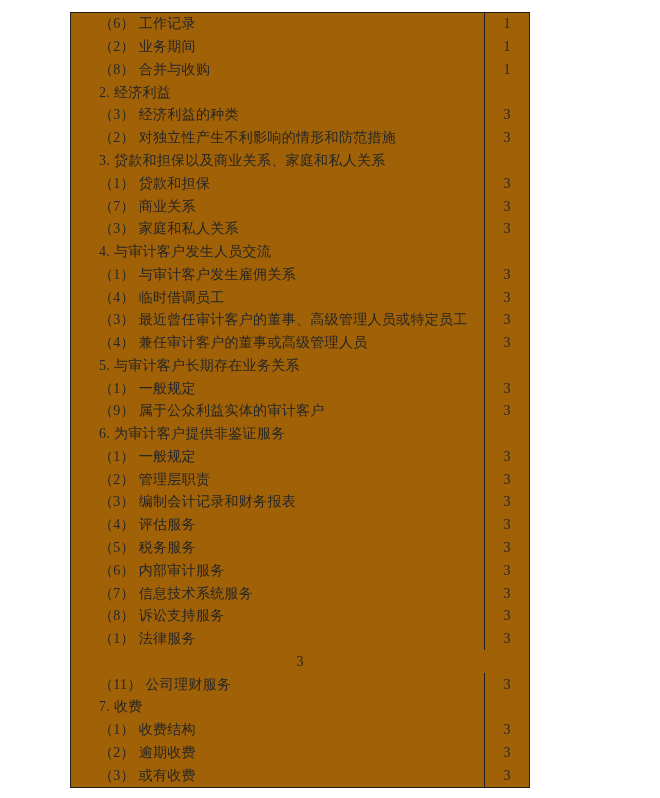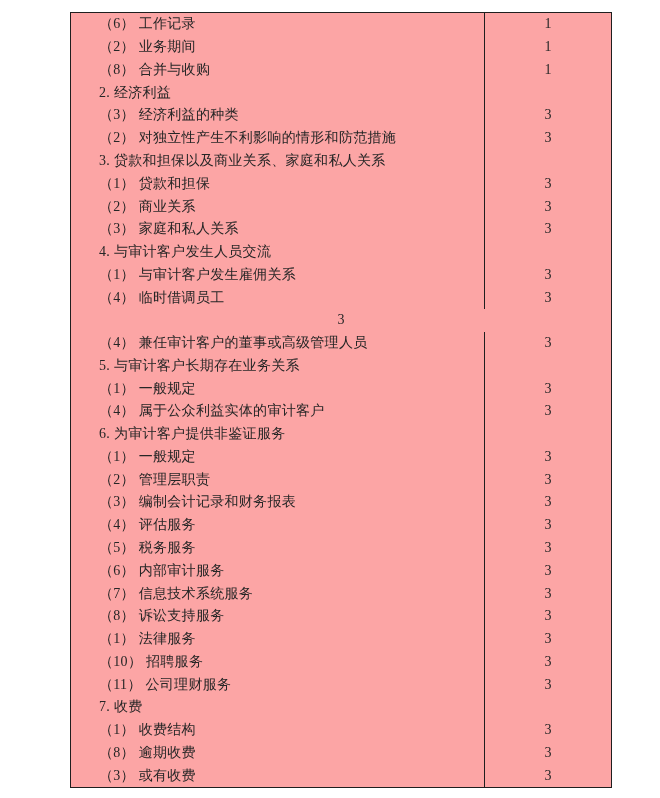--- a/index.html
+++ b/index.html
@@ -8,27 +8,27 @@
     height: 798px;
     background: #ffffff;
     position: relative;
     overflow: hidden;
     font-family: "Liberation Serif", "DejaVu Serif", serif;
   }
   .doc-table {
     position: absolute;
     left: 70px;
     top: 12px;
-    width: 542px;
+    width: 460px;
     height: 776px;
     box-sizing: border-box;
     border: 1.5px solid var(--line, #1f1f1f);
     display: flex;
     flex-direction: column;
-    background: #fca5a5;
+    background: #a16207;
   }
   .row {
     flex: 1 1 0;
     min-height: 0;
     display: flex;
     align-items: stretch;
   }
   .cell-label {
     width: 414px;
     box-sizing: border-box;
@@ -89,21 +89,21 @@
     <div class="cell-label">3. 贷款和担保以及商业关系、家庭和私人关系</div>
     <div class="cell-score"></div>
   </div>
 
   <div class="row">
     <div class="cell-label">（1） 贷款和担保</div>
     <div class="cell-score">3</div>
   </div>
 
   <div class="row">
-    <div class="cell-label">（2） 商业关系</div>
+    <div class="cell-label">（7） 商业关系</div>
     <div class="cell-score">3</div>
   </div>
 
   <div class="row">
     <div class="cell-label">（3） 家庭和私人关系</div>
     <div class="cell-score">3</div>
   </div>
 
   <div class="row">
     <div class="cell-label">4. 与审计客户发生人员交流</div>
@@ -114,40 +114,41 @@
     <div class="cell-label">（1） 与审计客户发生雇佣关系</div>
     <div class="cell-score">3</div>
   </div>
 
   <div class="row">
     <div class="cell-label">（4） 临时借调员工</div>
     <div class="cell-score">3</div>
   </div>
 
   <div class="row">
+    <div class="cell-label">（3） 最近曾任审计客户的董事、高级管理人员或特定员工</div>
     <div class="cell-score">3</div>
   </div>
 
   <div class="row">
     <div class="cell-label">（4） 兼任审计客户的董事或高级管理人员</div>
     <div class="cell-score">3</div>
   </div>
 
   <div class="row">
     <div class="cell-label">5. 与审计客户长期存在业务关系</div>
     <div class="cell-score"></div>
   </div>
 
   <div class="row">
     <div class="cell-label">（1） 一般规定</div>
     <div class="cell-score">3</div>
   </div>
 
   <div class="row">
-    <div class="cell-label">（4） 属于公众利益实体的审计客户</div>
+    <div class="cell-label">（9） 属于公众利益实体的审计客户</div>
     <div class="cell-score">3</div>
   </div>
 
   <div class="row">
     <div class="cell-label">6. 为审计客户提供非鉴证服务</div>
     <div class="cell-score"></div>
   </div>
 
   <div class="row">
     <div class="cell-label">（1） 一般规定</div>
@@ -188,41 +189,40 @@
     <div class="cell-label">（8） 诉讼支持服务</div>
     <div class="cell-score">3</div>
   </div>
 
   <div class="row">
     <div class="cell-label">（1） 法律服务</div>
     <div class="cell-score">3</div>
   </div>
 
   <div class="row">
-    <div class="cell-label">（10） 招聘服务</div>
     <div class="cell-score">3</div>
   </div>
 
   <div class="row">
     <div class="cell-label">（11） 公司理财服务</div>
     <div class="cell-score">3</div>
   </div>
 
   <div class="row">
     <div class="cell-label">7. 收费</div>
     <div class="cell-score"></div>
   </div>
 
   <div class="row">
     <div class="cell-label">（1） 收费结构</div>
     <div class="cell-score">3</div>
   </div>
 
   <div class="row">
-    <div class="cell-label">（8） 逾期收费</div>
+    <div class="cell-label">（2） 逾期收费</div>
     <div class="cell-score">3</div>
   </div>
 
   <div class="row">
     <div class="cell-label">（3） 或有收费</div>
     <div class="cell-score">3</div>
   </div>
 </div>
 
 </body></html>

